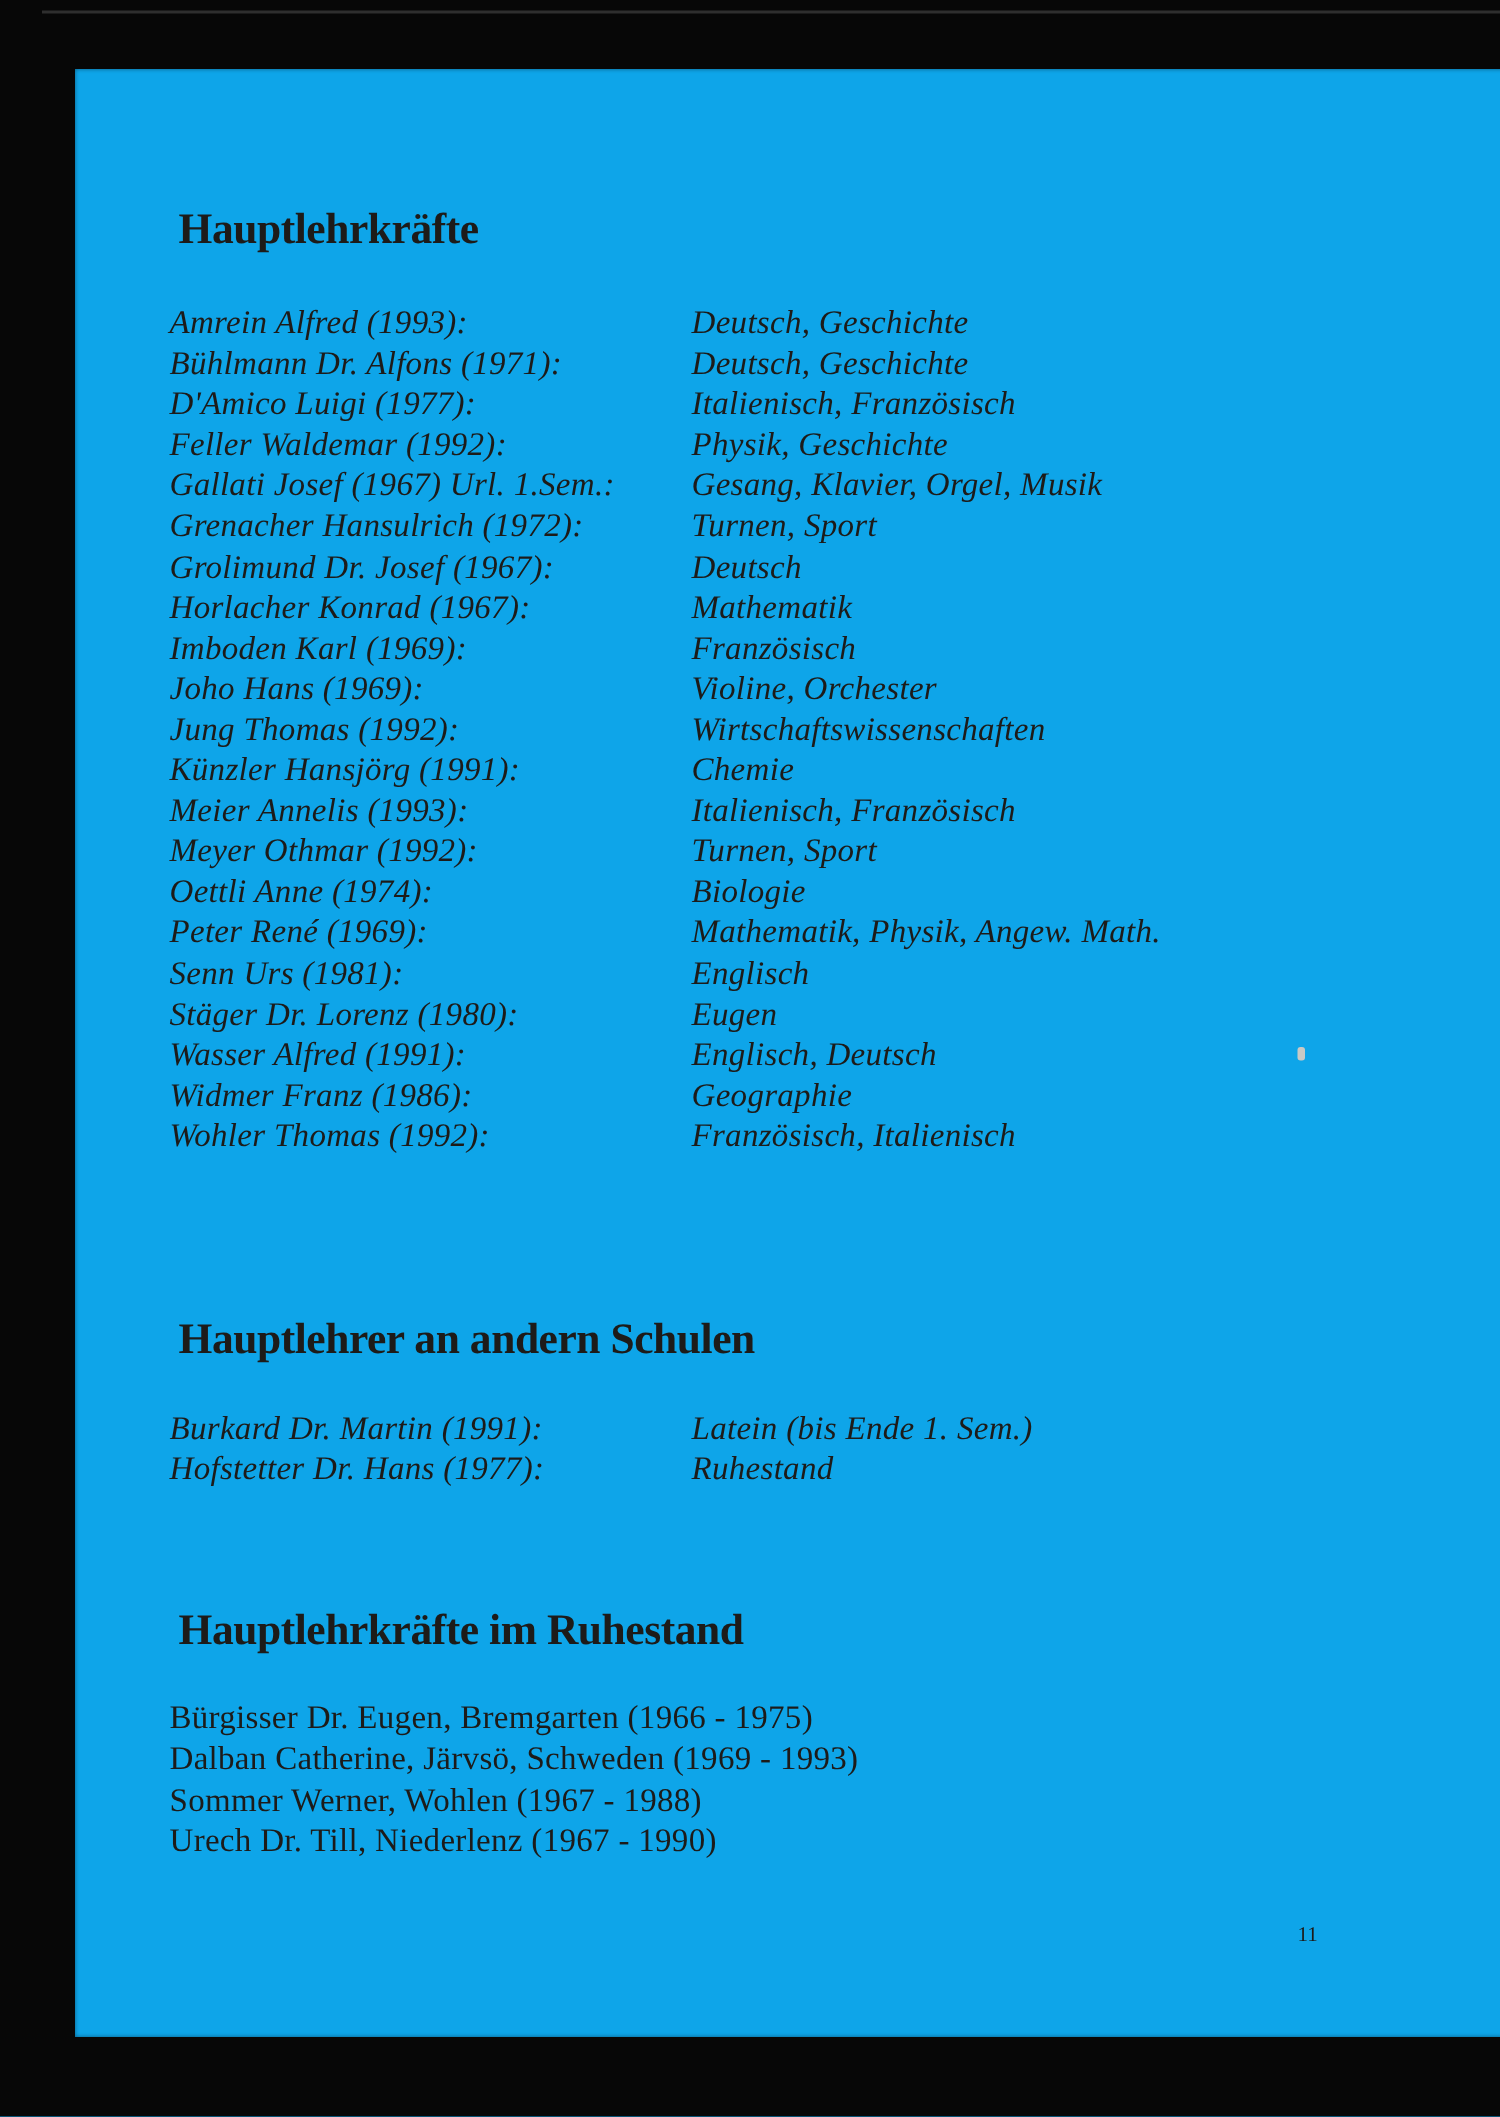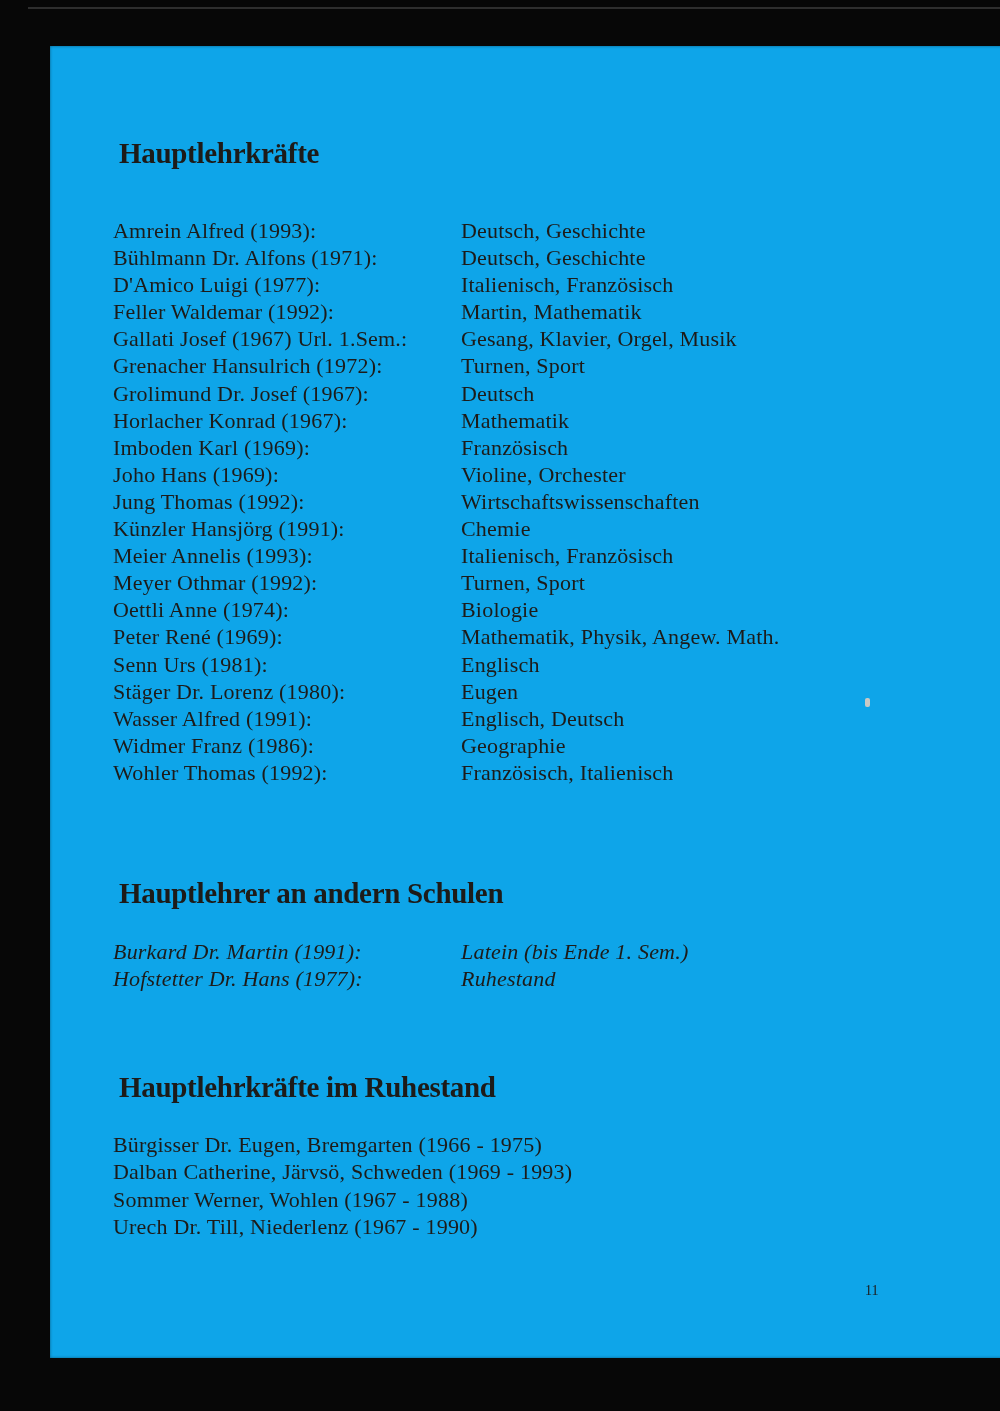--- a/index.html
+++ b/index.html
@@ -45,36 +45,36 @@
 </style>
 </head>
 <body>
 
 <div class="scan-top-line"></div>
 
 <div class="paper">
 
   <div class="abs sec-title" style="left:69px; top:91px;">Hauptlehrkräfte</div>
 
-  <div class="abs rows" style="left:63px; top:172px;">
+  <div class="abs rows" style="left:63px; top:156px;font-style:italic;">
     <div class="row">
       <span class="name">Amrein Alfred (1993):</span>
       <span class="subj">Deutsch, Geschichte</span>
     </div>
     <div class="row">
       <span class="name">Bühlmann Dr. Alfons (1971):</span>
       <span class="subj">Deutsch, Geschichte</span>
     </div>
     <div class="row">
       <span class="name">D'Amico Luigi (1977):</span>
       <span class="subj">Italienisch, Französisch</span>
     </div>
     <div class="row">
       <span class="name">Feller Waldemar (1992):</span>
-      <span class="subj">Martin, Mathematik</span>
+      <span class="subj">Physik, Geschichte</span>
     </div>
     <div class="row">
       <span class="name">Gallati Josef (1967) Url. 1.Sem.:</span>
       <span class="subj">Gesang, Klavier, Orgel, Musik</span>
     </div>
     <div class="row">
       <span class="name">Grenacher Hansulrich (1972):</span>
       <span class="subj">Turnen, Sport</span>
     </div>
     <div class="row">

